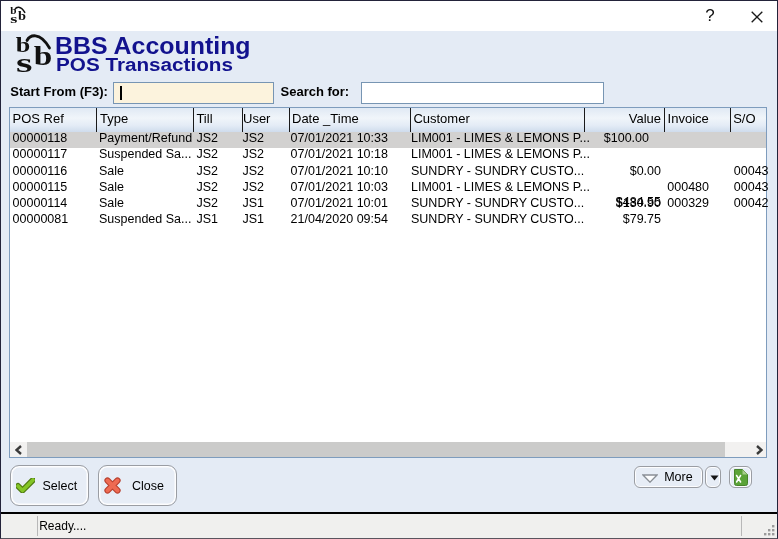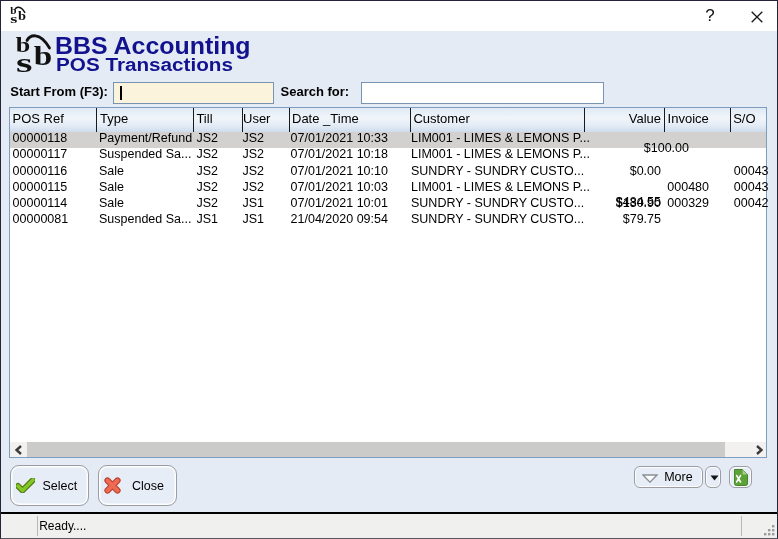--- a/index.html
+++ b/index.html
@@ -152,21 +152,21 @@
       <span class="hsep" style="left:653.5px"></span>
       <span class="hsep" style="left:720px"></span>
     </div>
     <div class="row sel" style="top:24px">
       <span class="rc" style="left:2.6px">00000118</span>
       <span class="rc" style="left:89px">Payment/Refund</span>
       <span class="rc" style="left:186.5px">JS2</span>
       <span class="rc" style="left:232.5px">JS2</span>
       <span class="rc" style="left:280.6px">07/01/2021 10:33</span>
       <span class="rc" style="left:401px">LIM001 - LIMES &amp; LEMONS P...</span>
-      <span class="rc num" style="left:528px;width:151px;margin-top:10px;">$100.00</span>
+      <span class="rc num" style="left:488px;width:151px;">$100.00</span>
     </div>
     <div class="row" style="top:40.4px">
       <span class="rc" style="left:2.6px">00000117</span>
       <span class="rc" style="left:89px">Suspended Sa...</span>
       <span class="rc" style="left:186.5px">JS2</span>
       <span class="rc" style="left:232.5px">JS2</span>
       <span class="rc" style="left:280.6px">07/01/2021 10:18</span>
       <span class="rc" style="left:401px">LIM001 - LIMES &amp; LEMONS P...</span>
       <span class="rc num" style="left:500px;width:151px;margin-top:48px;">$484.55</span>
     </div>

